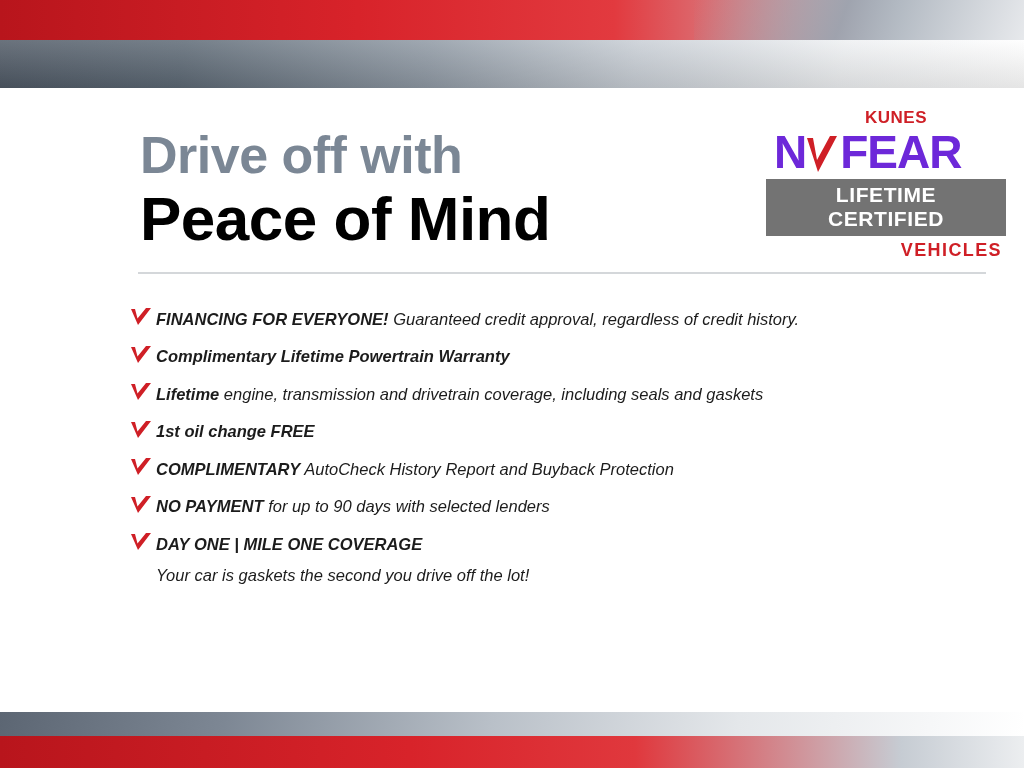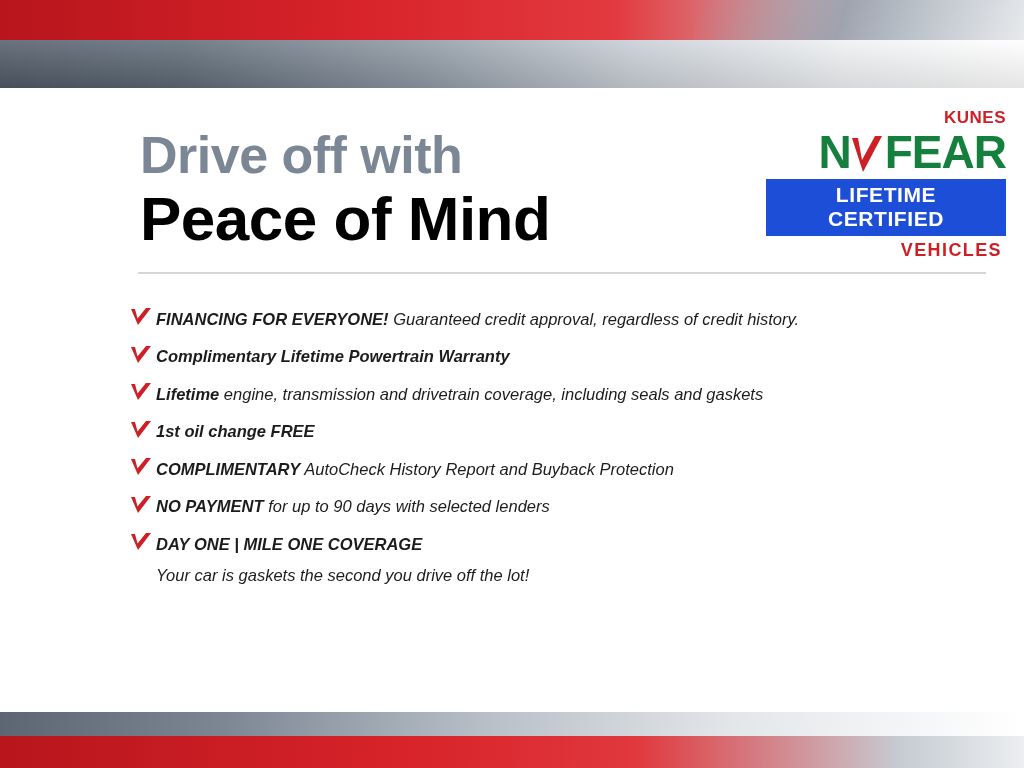--- a/index.html
+++ b/index.html
@@ -119,46 +119,46 @@
     top: 108px;
     width: 240px;
     height: 140px;
     text-align: right;
   }
   .logo-kunes {
     font-size: 17px;
     font-weight: bold;
     color: #cf1f26;
     letter-spacing: 0.5px;
-    text-align: right;
+    text-align: center;
     margin-left: 20px;
     margin-bottom: 1px;
   }
   .logo-nofear {
     font-size: 46px;
     font-weight: bold;
-    color: #15803d;
+    color: #6d28d9;
     letter-spacing: -1px;
     line-height: 46px;
-    text-align: right;
+    text-align: left;
     margin-left: 8px;
     position: relative;
     height: 48px;
   }
   .logo-nofear .n { position: relative; }
   .check-mark {
     display: inline-block;
     position: relative;
     width: 34px;
     height: 40px;
     vertical-align: -6px;
   }
   .check-mark svg { position: absolute; left: -2px; top: 0; }
   .logo-bar {
-    background: #1d4ed8;
+    background: #737373;
     color: #ffffff;
     font-size: 21px;
     font-weight: bold;
     letter-spacing: 0.6px;
     padding: 4px 10px 5px 10px;
     display: block;
     text-align: center;
     margin-top: 2px;
   }
   .logo-vehicles {

